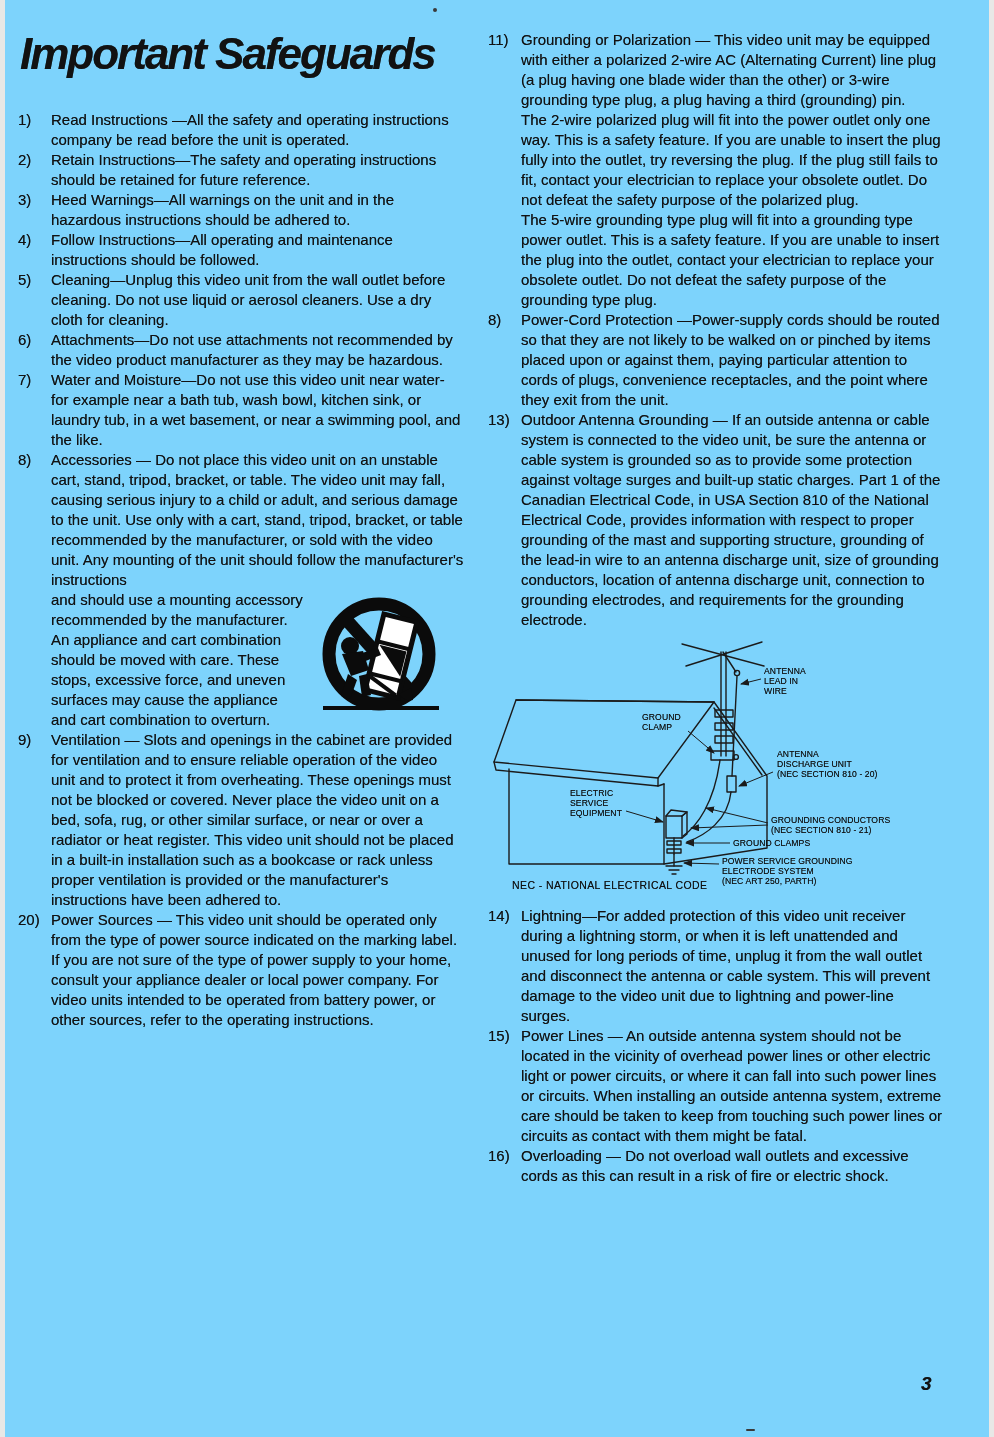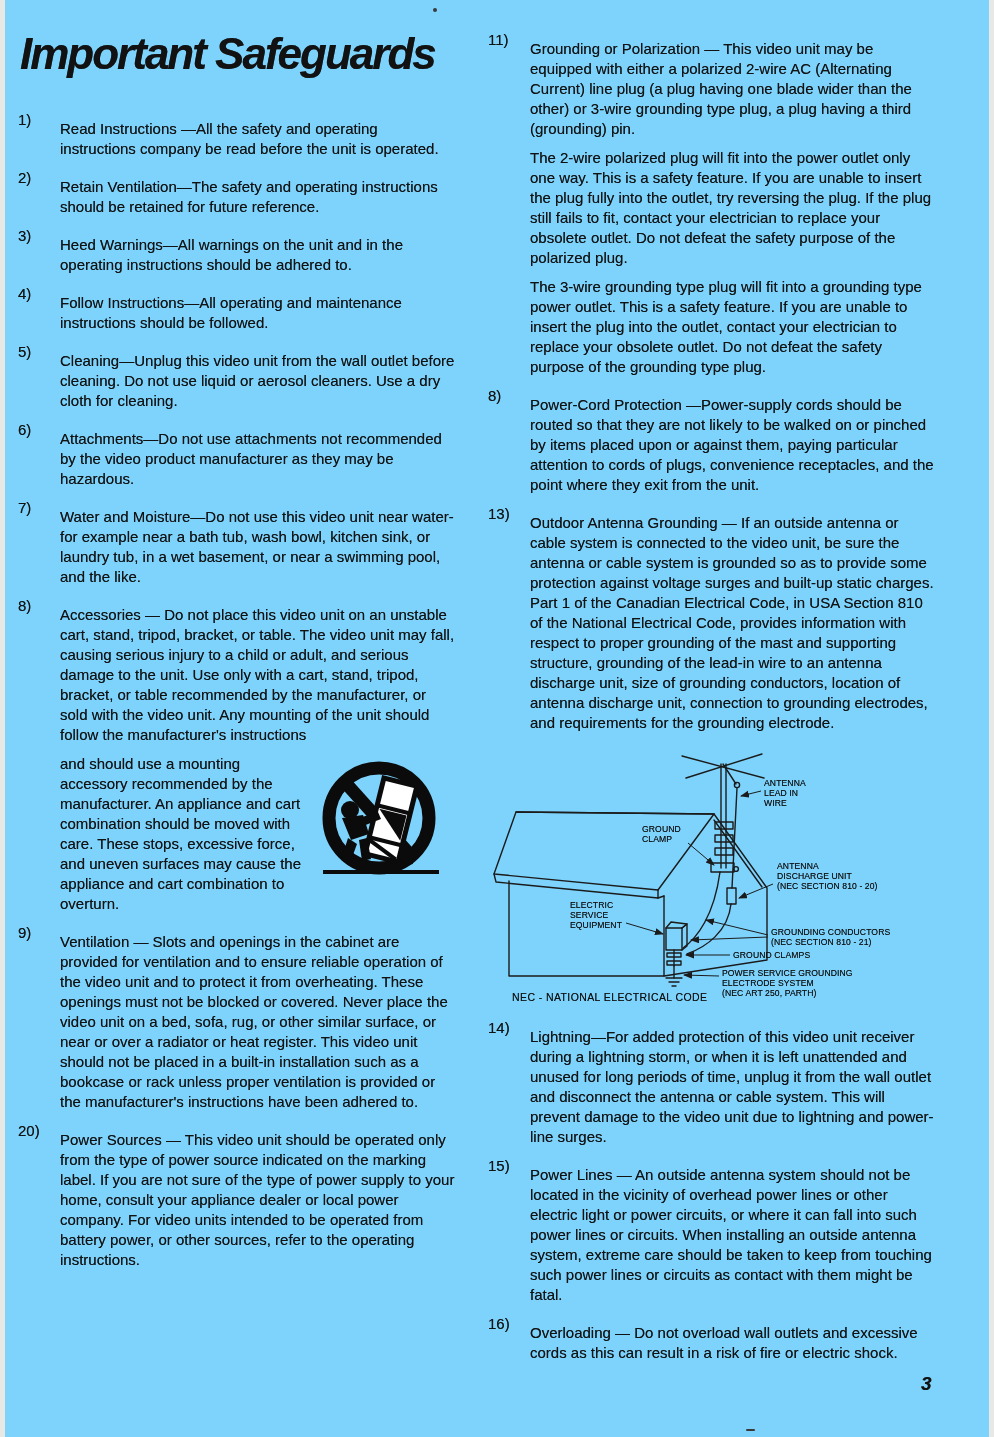--- a/index.html
+++ b/index.html
@@ -14,21 +14,21 @@
   .col{position:absolute;top:0;}
   .col-left{left:13px;width:447px;padding-top:28px;}
   .col-right{left:483px;width:456px;padding-top:30px;}
   .title{
     font-size:44px;line-height:52px;font-weight:bold;font-style:italic;
     letter-spacing:-2px;margin:0 0 30px 2px;white-space:nowrap;
   }
   .item{display:flex;align-items:flex-start;}
   .num{flex:0 0 33px;}
   .txt{flex:1;min-width:0;}
-  .txt p{margin:9px;}
+  .txt p{margin:0;}
   .cart-float{float:right;width:146px;padding:6px 4px 2px 10px;}
   .cart-float svg{display:block;width:132px;height:128px;}
   .diagram{position:relative;margin:6px 0 8px 2px;width:502px;height:262px;}
   .diagram svg{display:block;width:502px;height:262px;}
   .diagram text{font-family:"Liberation Sans",sans-serif;font-size:8.6px;fill:#111;letter-spacing:.1px;}
   .diagram text.nec{font-size:10.5px;letter-spacing:.4px;}
   .dwg{stroke:#1b1b1b;stroke-width:1.4;fill:none;stroke-linecap:round;stroke-linejoin:round;}
   .dwg-thin{stroke:#1b1b1b;stroke-width:1;fill:none;}
   .page-number{
     position:absolute;left:916px;top:1374px;
@@ -48,27 +48,27 @@
 
     <div class="item">
       <span class="num">1)</span>
       <div class="txt">
           <p>Read Instructions —All the safety and operating instructions company be read before the unit is operated.</p>
         </div>
     </div>
     <div class="item">
       <span class="num">2)</span>
       <div class="txt">
-          <p>Retain Ventilation—The safety and operating instructions should be retained for future reference.</p>
+          <p>Retain Instructions—The safety and operating instructions should be retained for future reference.</p>
         </div>
     </div>
     <div class="item">
       <span class="num">3)</span>
       <div class="txt">
-          <p>Heed Warnings—All warnings on the unit and in the operating instructions should be adhered to.</p>
+          <p>Heed Warnings—All warnings on the unit and in the hazardous instructions should be adhered to.</p>
         </div>
     </div>
     <div class="item">
       <span class="num">4)</span>
       <div class="txt">
           <p>Follow Instructions—All operating and maintenance instructions should be followed.</p>
         </div>
     </div>
     <div class="item">
       <span class="num">5)</span>
@@ -134,21 +134,21 @@
         </div>
     </div>
   </div>
 
   <div class="col col-right">
     <div class="item">
       <span class="num">11)</span>
       <div class="txt">
         <p>Grounding or Polarization — This video unit may be equipped with either a polarized 2-wire AC (Alternating Current) line plug (a plug having one blade wider than the other) or 3-wire grounding type plug, a plug having a third (grounding) pin.</p>
         <p>The 2-wire polarized plug will fit into the power outlet only one way. This is a safety feature. If you are unable to insert the plug fully into the outlet, try reversing the plug. If the plug still fails to fit, contact your electrician to replace your obsolete outlet. Do not defeat the safety purpose of the polarized plug.</p>
-        <p>The 3-wire grounding type plug will fit into a grounding type power outlet. This is a safety feature. If you are unable to insert the plug into the outlet, contact your electrician to replace your obsolete outlet. Do not defeat the safety purpose of the grounding type plug.</p>
+        <p>The 5-wire grounding type plug will fit into a grounding type power outlet. This is a safety feature. If you are unable to insert the plug into the outlet, contact your electrician to replace your obsolete outlet. Do not defeat the safety purpose of the grounding type plug.</p>
       </div>
     </div>
     <div class="item">
       <span class="num">8)</span>
       <div class="txt">
           <p>Power-Cord Protection —Power-supply cords should be routed so that they are not likely to be walked on or pinched by items placed upon or against them, paying particular attention to cords of plugs, convenience receptacles, and the point where they exit from the unit.</p>
         </div>
     </div>
     <div class="item">
       <span class="num">13)</span>

